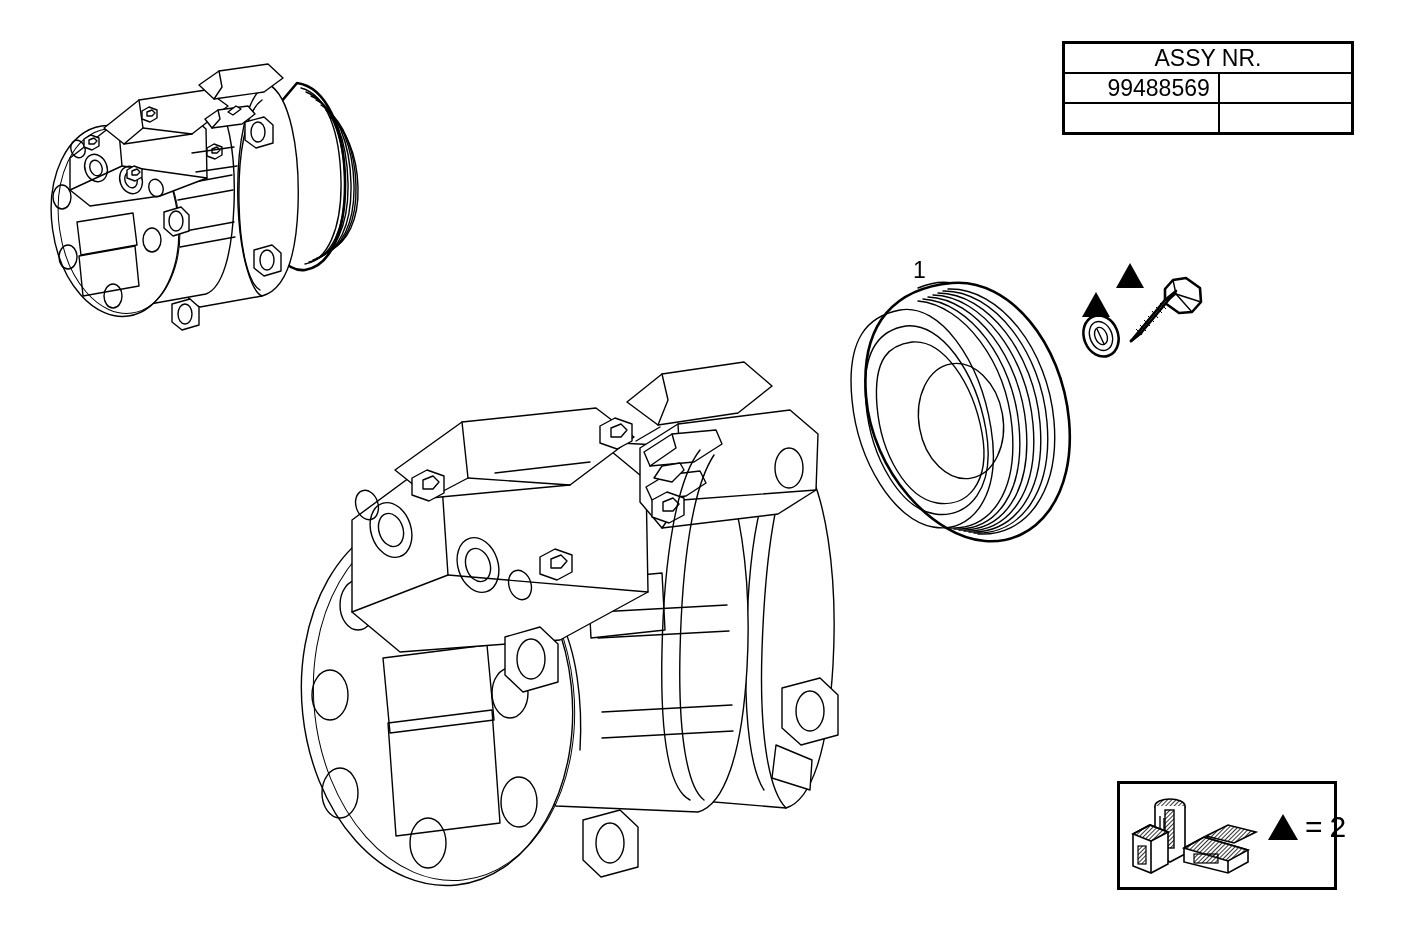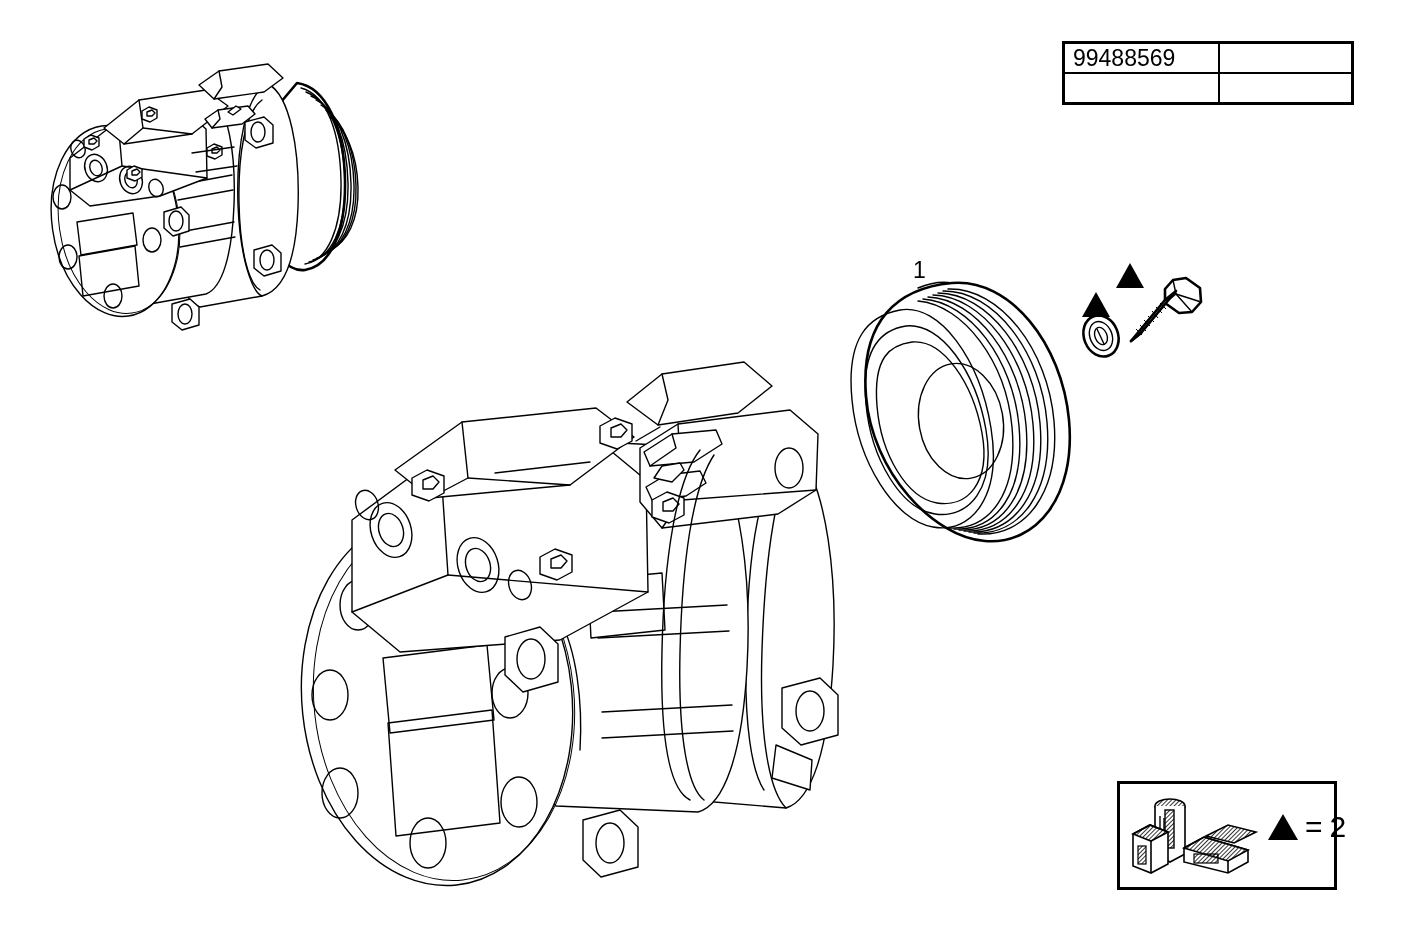--- a/index.html
+++ b/index.html
@@ -40,21 +40,21 @@
     font-size: 23px;
     color: #000;
     font-family: "Liberation Sans", sans-serif;
     white-space: nowrap;
   }
   .assy-head {
     text-align: center;
   }
   .assy-num {
     width: 146px;
-    text-align: left;
+    text-align: right;
   }
   .assy-blank { width: 146px; }
 
   
   .legend-box {
     position: absolute;
     left: 1117px;
     top: 781px;
     width: 220px;
     height: 109px;
@@ -358,20 +358,23 @@
       <path class="thin" d="M1144,320 L1150,326"></path>
       <path class="thin" d="M1140,325 L1146,331"></path>
       <path class="thin" d="M1136,329 L1142,335"></path>
     </g>
 
   </svg>
 
   <table class="assy-table">
     <tbody>
       <tr>
+        <td class="assy-head" colspan="2">ASSY NR.</td>
+      </tr>
+      <tr>
         <td class="assy-num">99488569</td>
         <td class="assy-blank"></td>
       </tr>
       <tr>
         <td class="assy-num"></td>
         <td class="assy-blank"></td>
       </tr>
     </tbody>
   </table>
 

